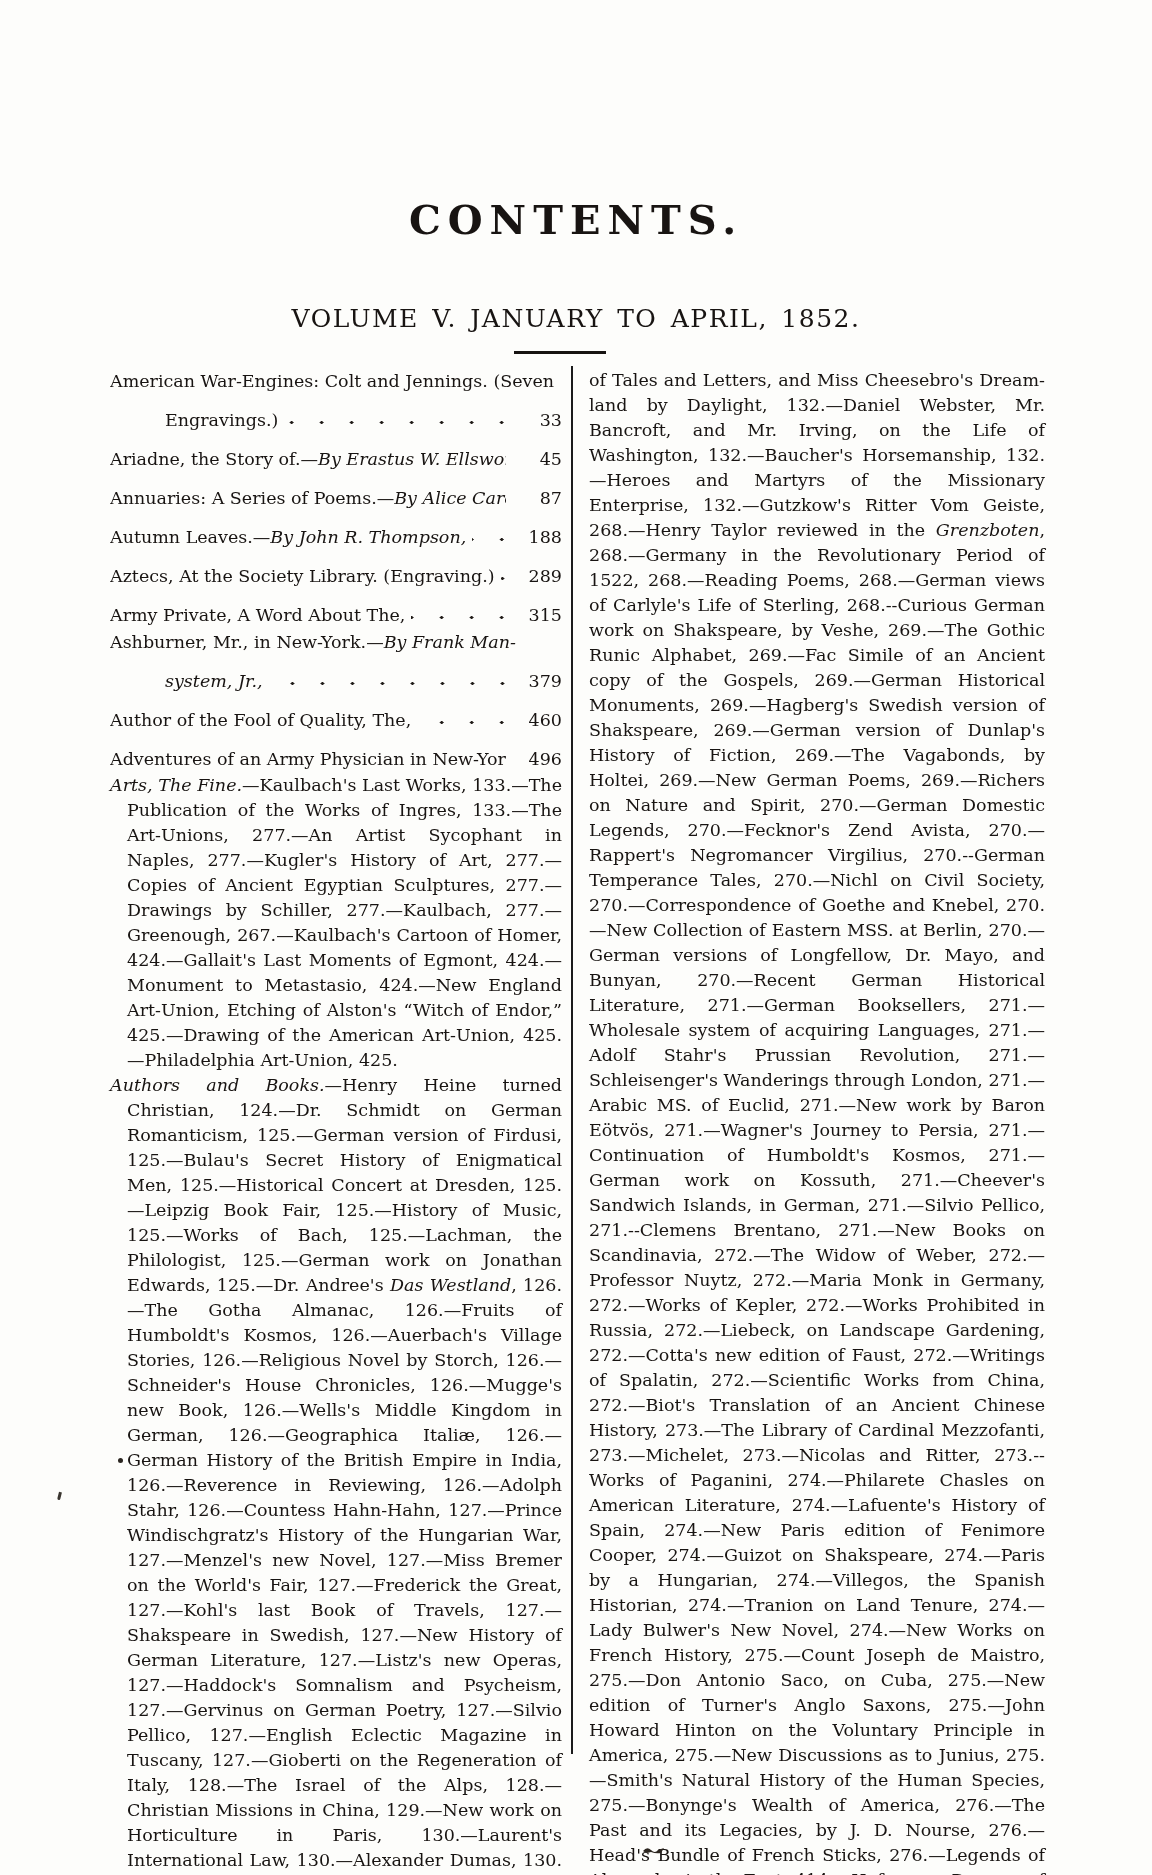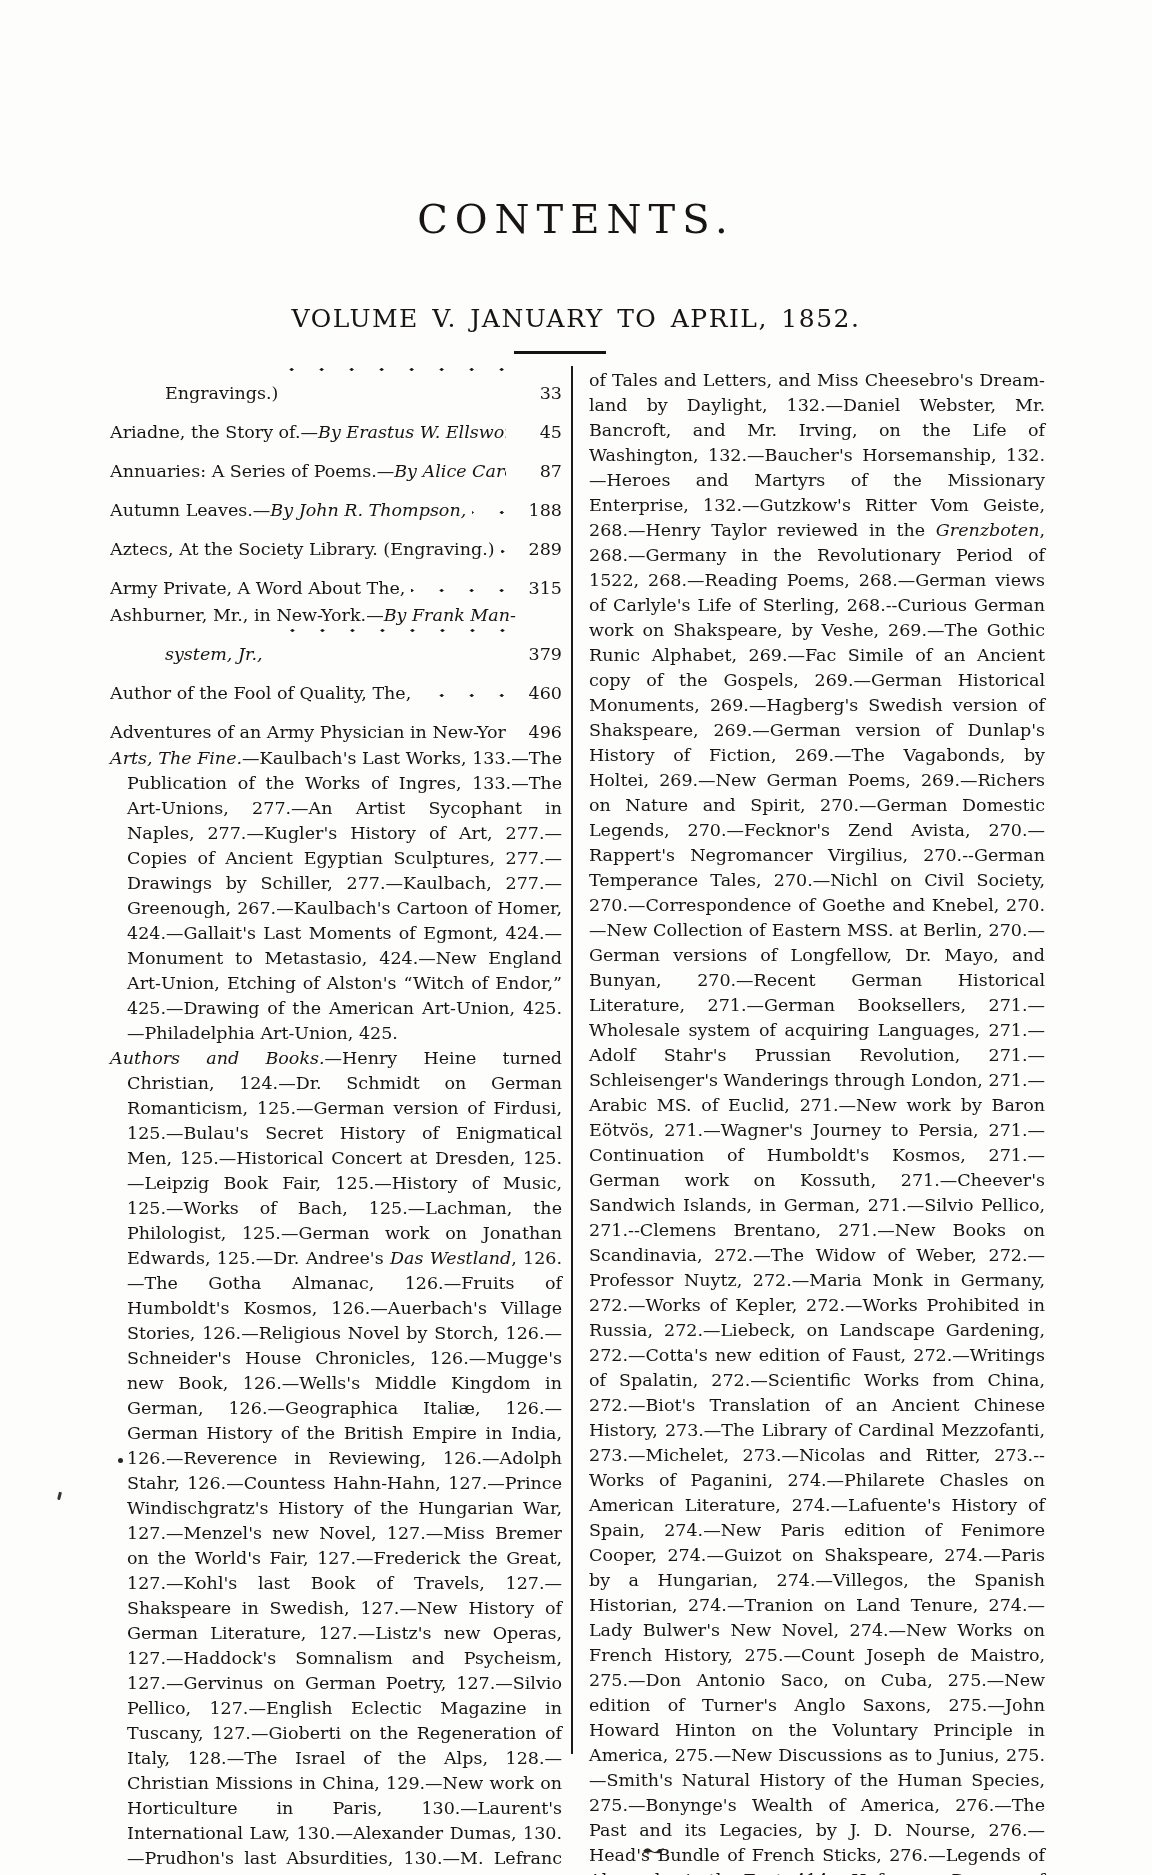--- a/index.html
+++ b/index.html
@@ -7,21 +7,21 @@
     position:relative;
     width:1152px;height:1875px;
     background:#fdfdfb;
     font-family:"DejaVu Serif",serif;
     color:#181412;
     overflow:hidden;
   }
   .page-title{
     position:absolute;top:196px;left:0;width:1152px;
     text-align:center;
-    font-size:40px;font-weight:normal;
+    font-size:40px;font-weight:bold;
     letter-spacing:7px;
   }
   .page-subtitle{
     position:absolute;top:304px;left:0;width:1152px;
     text-align:center;
     font-size:25px;font-weight:normal;
     letter-spacing:1.5px;word-spacing:4px;
   }
   .title-rule{
     position:absolute;top:351px;left:514px;
@@ -32,21 +32,21 @@
   .col-right{left:589px;width:456px;}
   .col-divider{
     position:absolute;left:571px;top:366px;
     width:2px;height:1388px;background:#1b1b1b;
   }
   .toc-row{
     display:flex;align-items:baseline;
     font-size:17.5px;line-height:27px;
     white-space:nowrap;
   }
-  .toc-row.cont{padding-left:55px;align-items:flex-end;}
+  .toc-row.cont{padding-left:55px;}
   .toc-text{flex:0 1 auto;overflow:hidden;}
   .leader{
     flex:1 1 auto;min-width:12px;height:5px;
     align-self:baseline;
     background-image:radial-gradient(circle,#221d1a 1.5px,transparent 1.7px);
     background-size:30px 5px;
     background-repeat:repeat-x;
     background-position:right 7px bottom 1px;
     margin:0 4px 0 6px;
   }
@@ -80,20 +80,23 @@
 <div id="scan-page">
 
   <div class="page-title">CONTENTS.</div>
   <div class="page-subtitle">VOLUME V.  JANUARY TO APRIL, 1852.</div>
   <div class="title-rule"></div>
 
   <div class="col-divider"></div>
 
   <div class="column col-left">
     <div id="index-list">
+        <div class="toc-row">
+          <span class="toc-text"><span>American War-Engines: Colt and Jennings.  (Seven</span></span>
+        </div>
         <div class="toc-row cont">
           <span class="toc-text"><span>Engravings.)</span></span>
           <span class="leader"></span>
           <span class="pg">33</span>
         </div>
         <div class="toc-row">
           <span class="toc-text"><span>Ariadne, the Story of.—</span><span class="it">By Erastus W. Ellsworth,</span></span>
           <span class="leader"></span>
           <span class="pg">45</span>
         </div>

